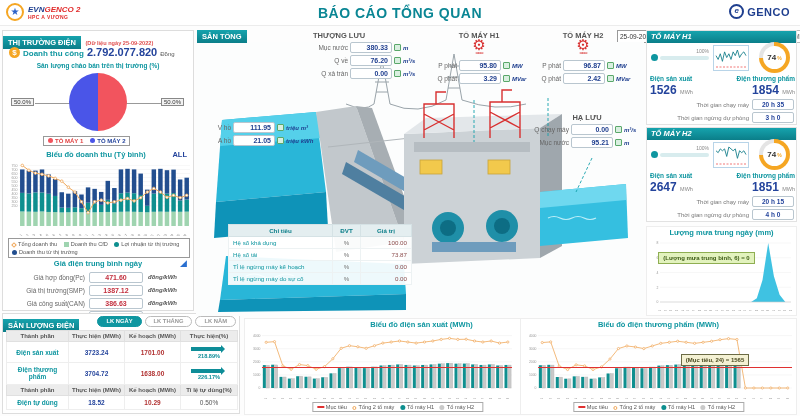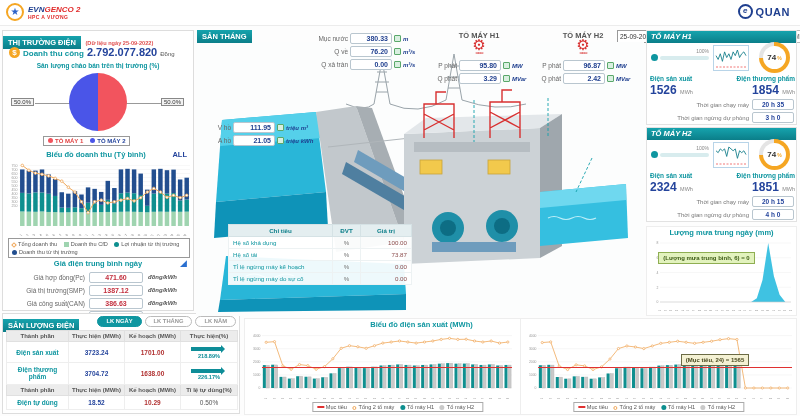--- a/index.html
+++ b/index.html
@@ -142,23 +142,24 @@
 <div id="app">
 
   <div class="topbar">
     <div class="logo">
       <div class="evnstar">★</div>
       <div class="logo-txt">
         <div class="l1"><span class="evn">EVN</span><span class="gc">GENCO 2</span></div>
         <div class="l2">HPC A VƯƠNG</div>
       </div>
     </div>
+    <div class="main-title">BÁO CÁO TỔNG QUAN</div>
     <div class="estec">
       <div class="estec-e">e</div>
-      <div class="estec-t">QUAN</div>
+      <div class="estec-t">GENCO</div>
     </div>
   </div>
 
   <div class="datebar">
     <input class="date-input" value="25-09-2022" style="">
     <div class="cal"></div>
     <button class="pbtn active">NGÀY</button>
     <button class="pbtn">THÁNG</button>
     <button class="pbtn">NĂM</button>
   </div>
@@ -412,21 +413,21 @@
       <tr>
         <td class="tl">Điện tự dùng</td>
         <td class="ta">18.52</td>
         <td class="tp">10.29</td>
         <td class="pctv" style="color:#555;">0.50%</td>
       </tr>
     </tbody>
       </table>
   </div>
 
-  <span class="tab plant-tab">SẢN THÁNG</span>
+  <span class="tab plant-tab">SẢN TỔNG</span>
 
   <svg id="scene" viewBox="0 0 448 274">
     <rect x="0" y="0" width="448" height="274" fill="#fcfdfd"></rect>
 
     <g stroke="#9aa4aa" stroke-width="1" fill="none">
       <path d="M186 18 L178 62 M186 18 L194 62 M179 40 L193 40 M180 50 L192 50 M181 30 L191 30"></path>
       <path d="M258 12 L250 58 M258 12 L266 58 M251 35 L265 35 M252 46 L264 46 M253 24 L263 24"></path>
       <path d="M150 62 Q168 70 178 62 M194 62 Q222 74 250 58 M266 58 Q300 70 330 62"></path>
     </g>
 
@@ -484,20 +485,21 @@
     </g>
 
     <g stroke="#14a0ac" stroke-width="0.9" stroke-dasharray="3,2" fill="none">
       <path d="M278 58 L278 100"></path>
       <path d="M352 56 L352 96"></path>
       <path d="M396 116 L380 150"></path>
     </g>
   </svg>
 
   <div class="ovl" style="left:255px;top:31px;width:168px;">
+    <div class="sect" style="text-align:center;">THƯỢNG LƯU</div>
     <div class="frow">
       <span class="fl">Mục nước</span>
       <span class="vbox">380.33</span>
       <span class="gind"></span>
       <span class="unit" style="width:20px;">m</span>
     </div>
     <div class="frow">
       <span class="fl">Q về</span>
       <span class="vbox">76.20</span>
       <span class="gind"></span>
@@ -553,20 +555,35 @@
       <span class="unit" style="width:32px;">triệu m³</span>
     </div>
     <div class="frow">
       <span class="fl">A hồ</span>
       <span class="vbox">21.05</span>
       <span class="gind"></span>
       <span class="unit" style="width:32px;">triệu kWh</span>
     </div>
   </div>
 
+  <div class="ovl" style="left:532px;top:113px;width:110px;">
+    <div class="sect" style="text-align:center;">HẠ LƯU</div>
+    <div class="frow">
+      <span class="fl">Q chạy máy</span>
+      <span class="vbox">0.00</span>
+      <span class="gind"></span>
+      <span class="unit" style="width:18px;">m³/s</span>
+    </div>
+    <div class="frow">
+      <span class="fl">Mục nước</span>
+      <span class="vbox">95.21</span>
+      <span class="gind"></span>
+      <span class="unit" style="width:18px;">m</span>
+    </div>
+  </div>
 
   <table class="kpi">
     <tbody>
         <tr>
       <th style="width:104px;">Chỉ tiêu</th>
       <th style="width:28px;">ĐVT</th>
       <th>Giá trị</th>
     </tr>
     <tr>
       <td class="kl">Hệ số khả dụng</td>
@@ -645,21 +662,21 @@
       <div class="gauge-in">
           <span>74</span>
           <i>%</i>
         </div>
     </div>
     <div class="ulabels">
       <span>Điện sản xuất</span>
       <span>Điện thương phẩm</span>
     </div>
     <div class="uvals">
-      <span class="uval"><span>2324</span> <small>MWh</small></span>
+      <span class="uval"><span>2647</span> <small>MWh</small></span>
       <span class="uval"><span>1851</span> <small>MWh</small></span>
     </div>
     <div class="trow" style="top:68px;">
       <span class="tl2">Thời gian chạy máy</span>
         <span class="tbox">20 h 15</span>
     </div>
     <div class="trow" style="top:81px;">
       <span class="tl2">Thời gian ngừng dự phòng</span>
         <span class="tbox">4 h 0</span>
     </div>
@@ -845,20 +862,21 @@
         </svg></div>
     <div class="bleg">
       <span class="lg-item"><span class="mk line-r"></span><span>Mục tiêu</span></span>
       <span class="lg-item"><span class="mk cir-o"></span><span>Tổng 2 tổ máy</span></span>
       <span class="lg-item"><span class="mk dot-teal"></span><span>Tổ máy H1</span></span>
       <span class="lg-item"><span class="mk dot-gray"></span><span>Tổ máy H2</span></span>
     </div>
   </div>
 
   <div class="bchart" id="bc2">
+    <div class="chart-title">Biểu đồ điện thương phẩm (MWh)</div>
     <div class="bc-svg"><svg width="272" height="70" viewBox="0 0 272 70">
           <line x1="15" x2="269" y1="59" y2="59" stroke="#efefef" stroke-width="0.5"></line>
           <text x="13.5" y="60.3" font-size="3.4" fill="#999" text-anchor="end">0</text>
           <line x1="15" x2="269" y1="45.904761904761905" y2="45.904761904761905" stroke="#efefef" stroke-width="0.5"></line>
           <text x="13.5" y="47.2047619047619" font-size="3.4" fill="#999" text-anchor="end">1000</text>
           <line x1="15" x2="269" y1="32.80952380952381" y2="32.80952380952381" stroke="#efefef" stroke-width="0.5"></line>
           <text x="13.5" y="34.10952380952381" font-size="3.4" fill="#999" text-anchor="end">2000</text>
           <line x1="15" x2="269" y1="19.714285714285715" y2="19.714285714285715" stroke="#efefef" stroke-width="0.5"></line>
           <text x="13.5" y="21.014285714285716" font-size="3.4" fill="#999" text-anchor="end">3000</text>
           <line x1="15" x2="269" y1="6.61904761904762" y2="6.61904761904762" stroke="#efefef" stroke-width="0.5"></line>

